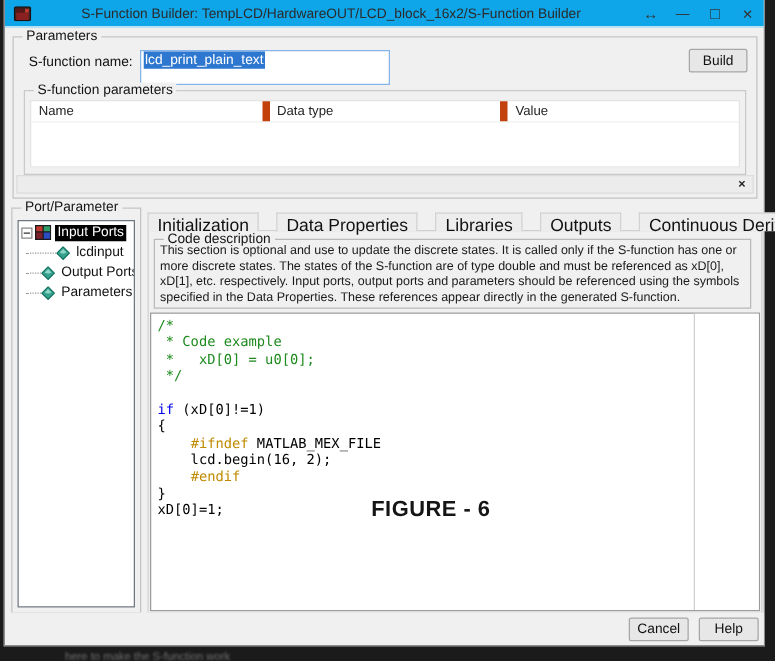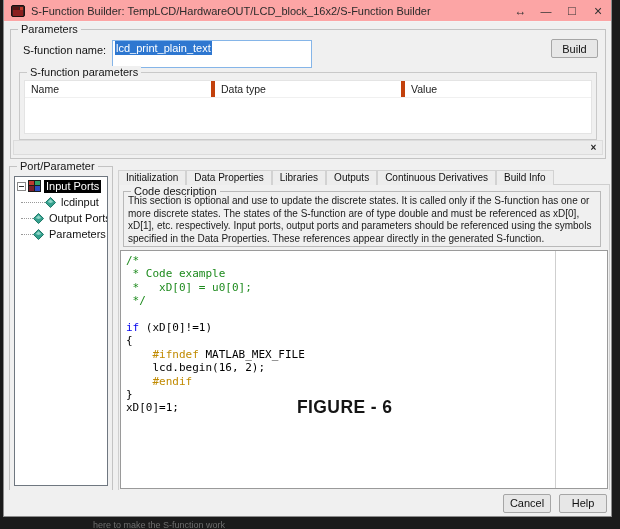--- a/index.html
+++ b/index.html
@@ -10,22 +10,22 @@
     font-family: "Liberation Sans", sans-serif;
     overflow: hidden;
   }
   .window {
     position: absolute; left:3px; top:0; width:609px; height:517px;
     background:#f0f0f0;
     border:1px solid #8c8c8c; border-top:none;
   }
   
   .titlebar {
-    height:22px; background:#fca5a5; display:flex; align-items:center;
-    padding-left:7px; border-bottom:1px solid #f3f3f3;
+    height:22px; background:#0ea5e9; display:flex; align-items:center;
+    padding-left:7px; border-bottom:1px solid #f3f3f3;gap:34px;
   }
   .title-icon { width:14px; height:12px; margin-right:6px; flex:0 0 auto; }
   .title-text { font-size:11px; color:#2b2b2b; white-space:nowrap; }
   .win-controls { margin-left:auto; display:flex; align-items:center; height:100%; }
   .ctrl { width:26px; height:100%; display:flex; align-items:center; justify-content:center;
           font-size:11px; color:#333; }
   .ctrl.dock { font-size:12px; font-weight:bold; letter-spacing:-1px;}
   .ctrl.maxi { font-size:13px; }
   .ctrl.close { font-size:14px; }
   
@@ -49,21 +49,21 @@
   }
   .build-btn { position:absolute; right:7px; top:9px; width:47px; height:19px; }
   .gb-sfparams { left:8px; right:8px; top:42px; height:68px; border-color:#c9c9c9; }
   .param-table {
     position:absolute; left:4px; right:4px; top:7px; bottom:5px;
     background:#fff; border:1px solid #e4e4e4;
   }
   .param-header { display:flex; height:17px; border-bottom:1px solid #f0f0f0; }
   .param-col {
     flex:1; padding:2px 6px; font-size:10.5px; color:#222;
-    border-right:4px solid #c2410c; white-space:nowrap; overflow:hidden;
+    border-right:6px solid #c2410c; white-space:nowrap; overflow:hidden;
   }
   .param-col:last-child { border-right:none; }
   .param-body { }
   .status-bar {
     position:absolute; left:2px; right:2px; bottom:3px; height:15px;
     background:#ececec; border:1px solid #dcdcdc;
   }
   .status-close {
     position:absolute; right:2px; top:0px; width:13px; height:13px;
     display:flex; align-items:center; justify-content:center;
@@ -87,21 +87,21 @@
   .tree-label { white-space:nowrap; color:#111; padding:0 2px; line-height:13px; }
   .tree-label.selected { background:#000; color:#fff; }
   .connector { flex:0 0 auto; border-top:1px dotted #999; height:0; }
   
   .tabbar {
     position:absolute; left:114px; top:168px; right:2px; height:17px;
     display:flex; align-items:flex-end;
   }
   .tab {
     background:#ededed; border:1px solid #d2d2d2; border-bottom:none;
-    height:15px; padding:1px 7px 0; margin-right:0; font-size:10px; color:#111;
+    height:15px; padding:1px 7px 0; margin-right:14px; font-size:14px; color:#111;
     white-space:nowrap; position:relative; z-index:1;
   }
   .tab.active {
     background:#fcfcfc; border-color:#c0c0c0; height:17px; padding-top:2px;
     margin-bottom:-1px; z-index:3;
   }
   .tab-panel {
     position:absolute; left:114px; top:184px; width:492px; height:307px;
     background:#f0f0f0; border:1px solid #cfcfcf;
   }
@@ -132,21 +132,21 @@
   
   .footer {
     position:absolute; left:0; right:0; bottom:0; height:26px;
     display:flex; align-items:center; justify-content:flex-end; gap:8px;
     padding-right:4px; background:#f0f0f0;
   }
   .footer .btn { width:48px; height:19px; }
   
   .cropped-strip {
     position:absolute; left:52px; top:520px; width:260px; height:9px;
-    overflow:hidden; font-size:9px; color:#6e6e6e; filter:blur(0.7px);margin-left:41px;
+    overflow:hidden; font-size:9px; color:#6e6e6e; filter:blur(0.7px);
   }
 </style>
 </head>
 <body>
 
 <div class="window">
 
   <div class="titlebar">
     <svg class="title-icon" viewBox="0 0 14 12">
       <rect x="0.5" y="0.5" width="13" height="11" rx="1.5" fill="#3a2222" stroke="#1a1010"></rect>

